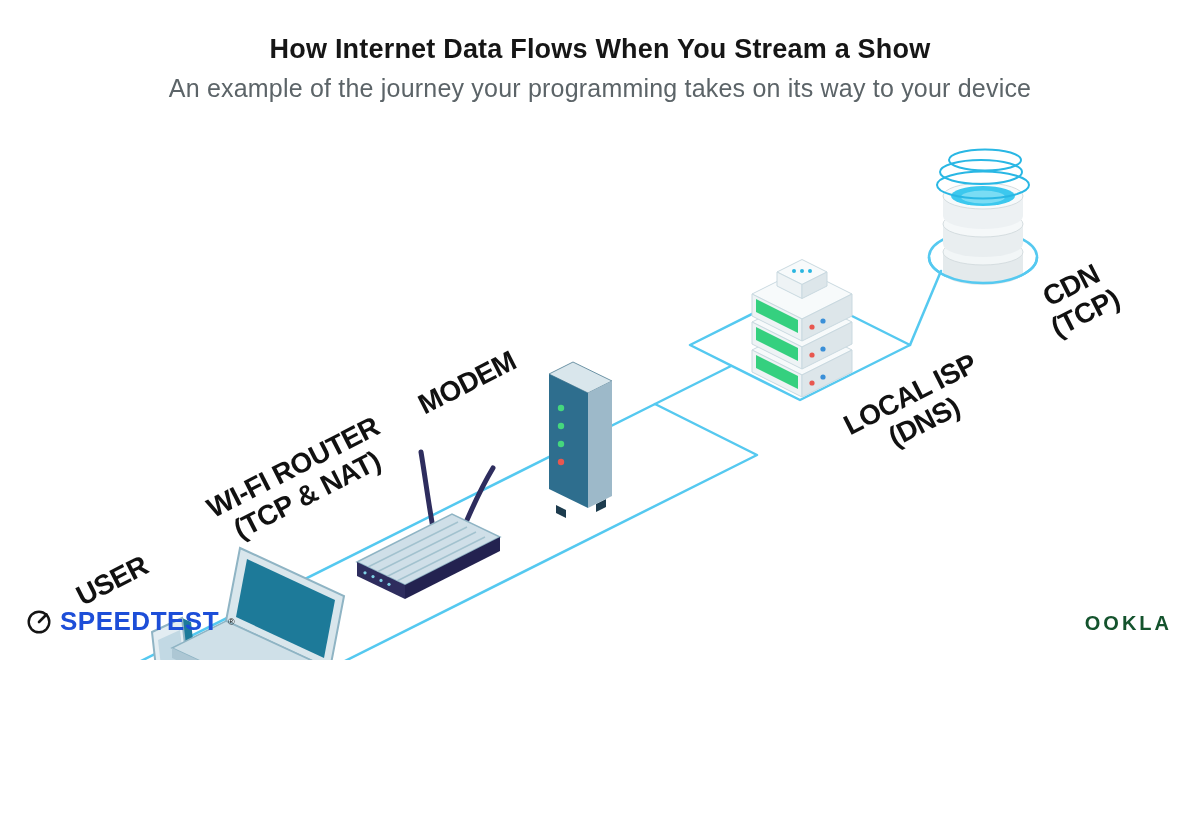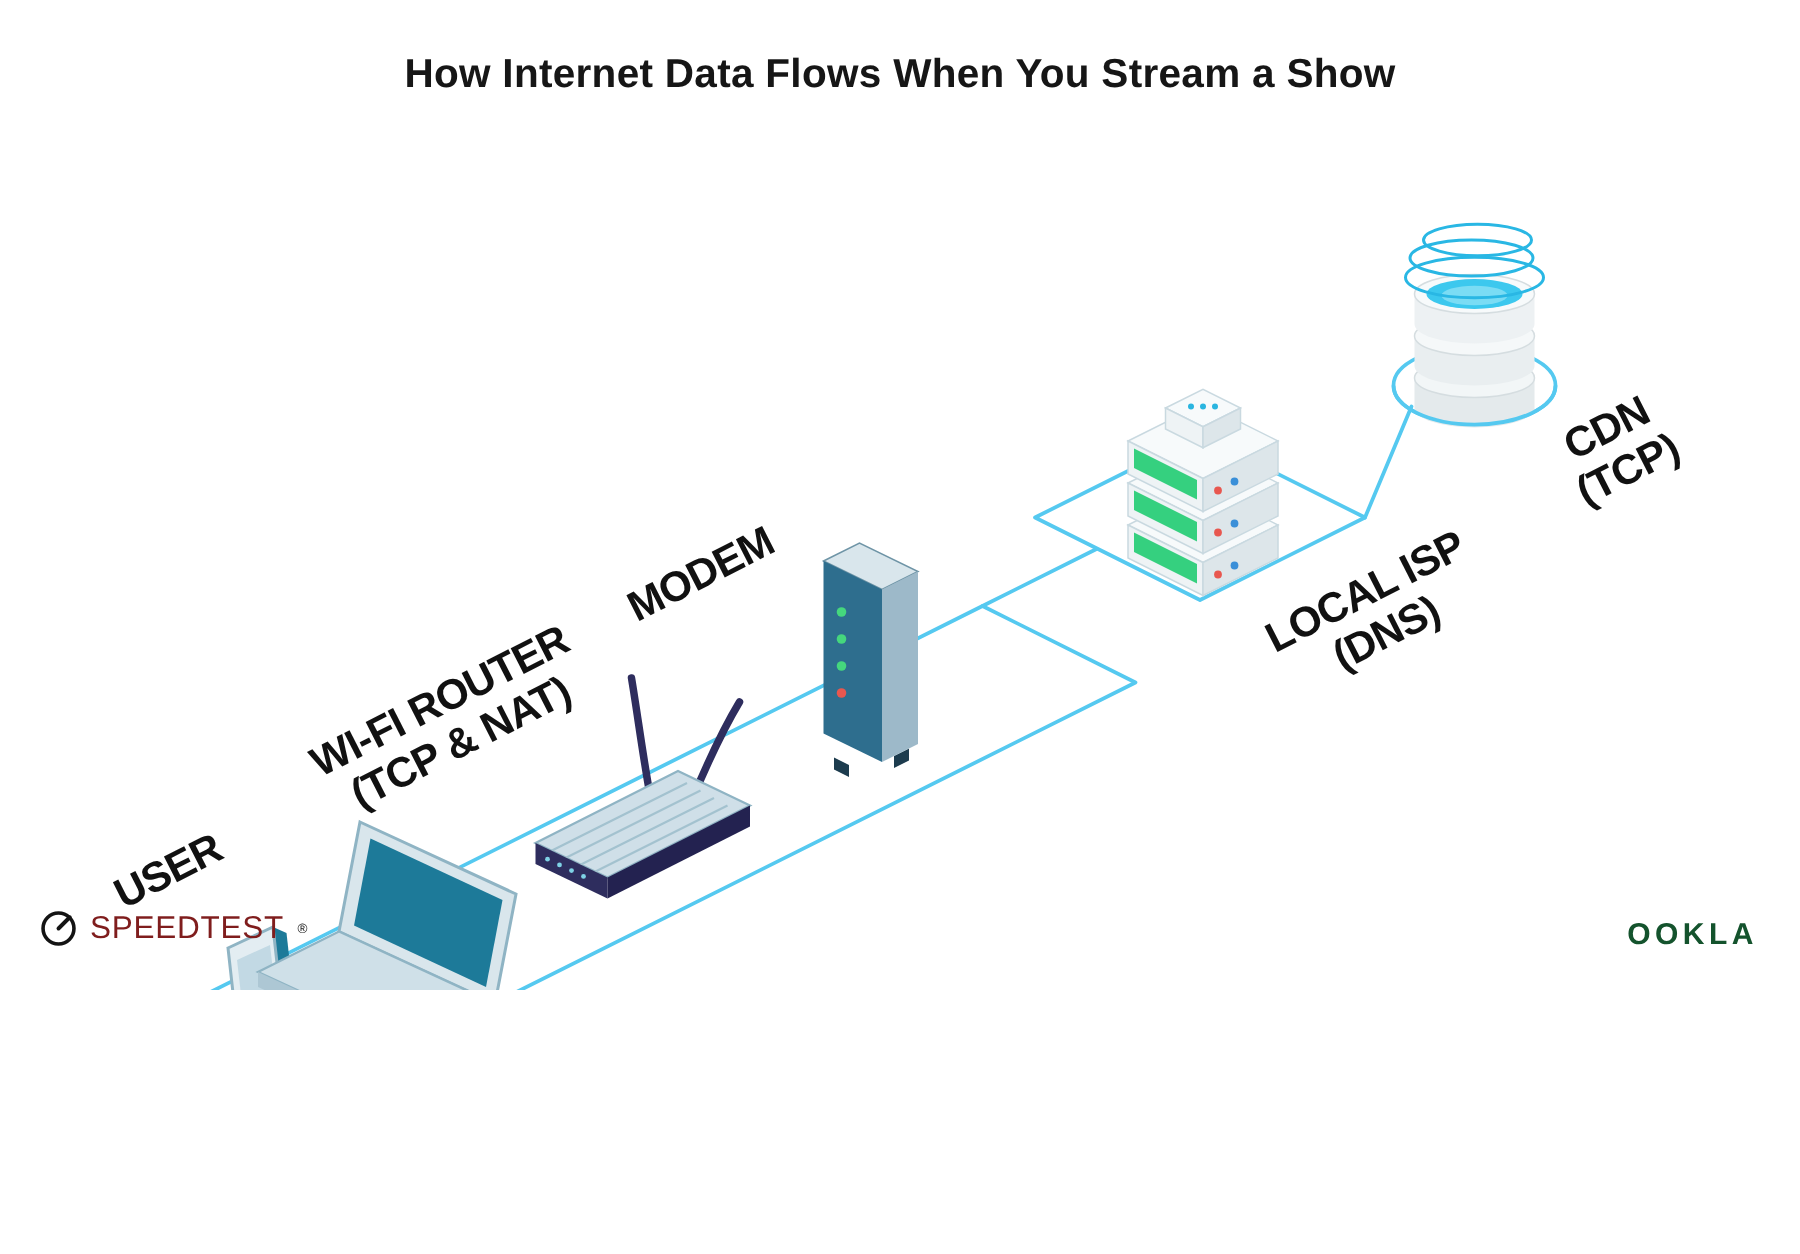--- a/index.html
+++ b/index.html
@@ -18,31 +18,32 @@
     transform:rotate(-27deg);transform-origin:center center;white-space:nowrap;
   }
   .iso-label .sub{display:block;}
   .lbl-user{left:32px;top:565px;width:160px;}
   .lbl-router{left:180px;top:450px;width:240px;}
   .lbl-modem{left:387px;top:367px;width:160px;}
   .lbl-isp{left:827px;top:377px;width:180px;}
   .lbl-cdn{left:1008px;top:268px;width:140px;}
   footer{position:absolute;left:0;bottom:0;width:100%;height:56px;}
   .speedtest{position:absolute;left:26px;top:2px;display:flex;align-items:center;gap:8px;}
-  .speedtest-text{font-size:21px;font-weight:400;color:#7f1d1d;letter-spacing:0.5px;}
+  .speedtest-text{font-size:26px;font-weight:700;color:#1d4ed8;letter-spacing:0.5px;}
   .speedtest sup{font-size:9px;color:#141414;margin-left:1px;}
   .ookla{position:absolute;right:28px;top:8px;font-size:20px;font-weight:600;color:#14532d;letter-spacing:3px;}
 </style>
 </head>
 <body>
 
 <div class="canvas">
 
   <header>
     <h1 class="title">How Internet Data Flows When You Stream a Show</h1>
+    <p class="subtitle">An example of the journey your programming takes on its way to your device</p>
   </header>
 
   <svg class="scene" viewBox="0 0 1200 836" aria-hidden="true">
 
     <g fill="none" stroke="#55c9f0" stroke-width="2.5" stroke-linejoin="round" stroke-linecap="round">
       <polygon points="127,668 655,404 757,455 229,719"></polygon>
       <line x1="655" y1="404" x2="731" y2="366"></line>
       <polygon points="690,345 800,290 910,345 800,400"></polygon>
       <line x1="910" y1="345" x2="941" y2="271"></line>
       <ellipse cx="983" cy="257" rx="54" ry="26"></ellipse>

